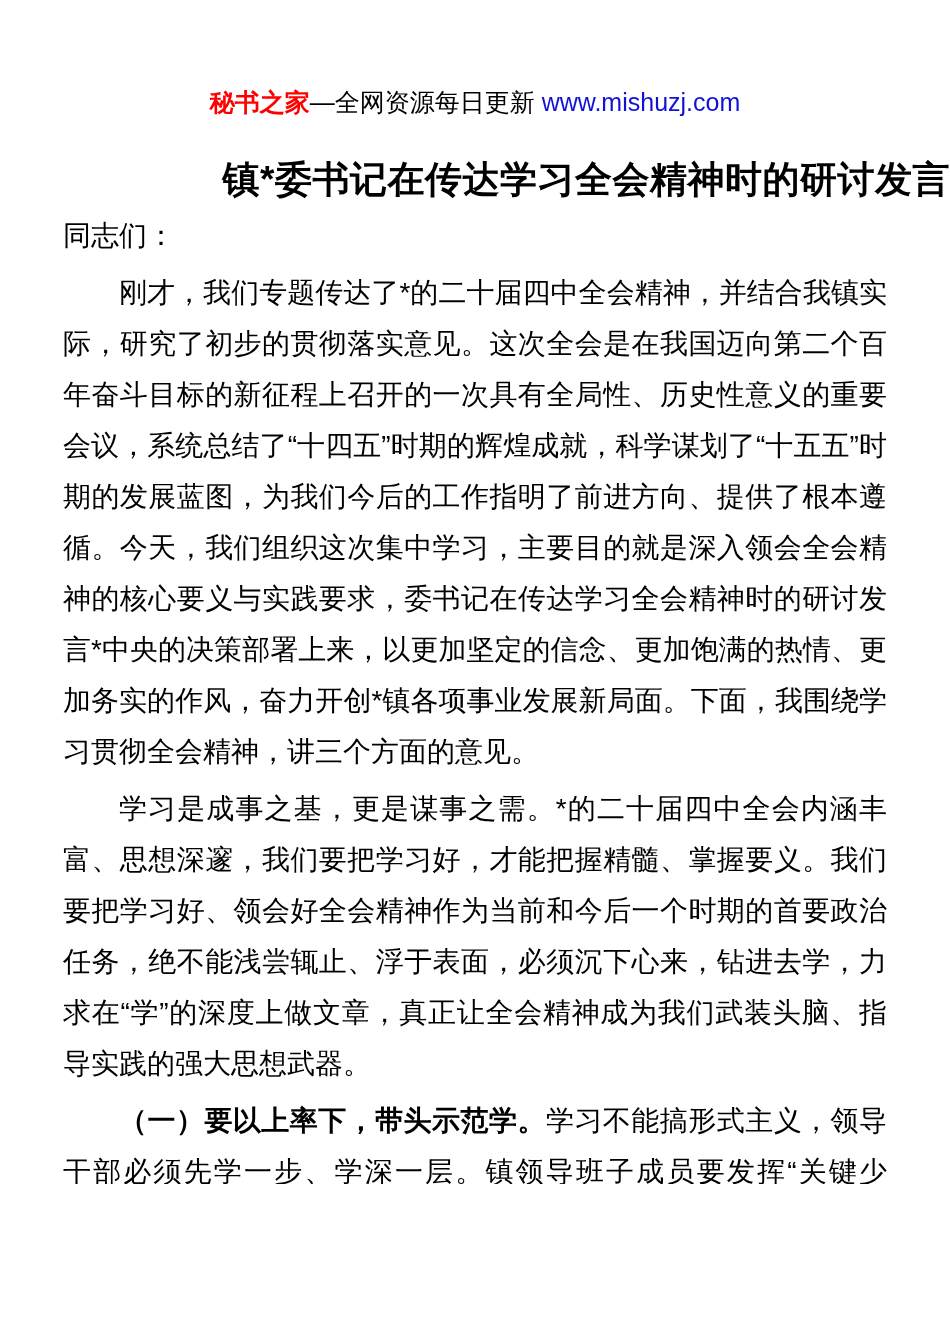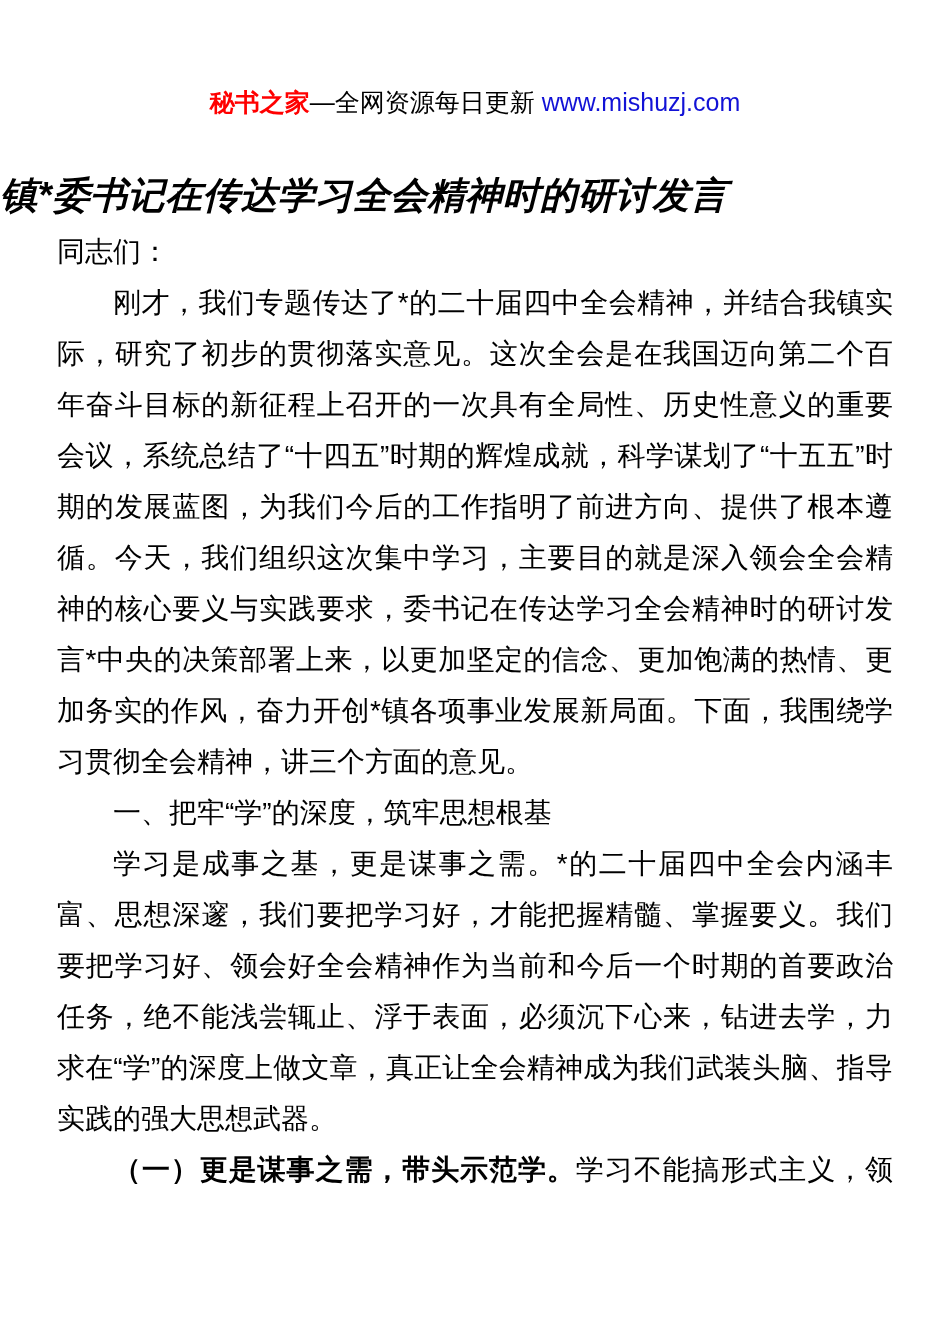--- a/index.html
+++ b/index.html
@@ -20,48 +20,45 @@
     padding-top: 84px;
     text-align: center;
     font-size: 25px;
     line-height: 36px;
     white-space: pre;
   }
   .header-line .brand {
     font-weight: bold;
   }
   .doc-title {
-    margin-top: 16px;
-    text-align: left;
+    text-align: right;
     font-size: 37px;
     line-height: 48px;
     font-weight: bold;
     letter-spacing: 0.5px;
-    font-style: italic;
   }
   .content {
     margin: 6px 57px 0 57px;
     font-size: 28px;
     line-height: 51px;
     text-align: justify;
     text-justify: inter-ideograph;
   }
-  .content p { margin: 0; }
+  .content p { margin: 6px; }
   .content p.indent { text-indent: 2em; }
   .content .lead { font-weight: bold; }
 </style>
 </head>
 <body>
 
 <div class="page">
   <div class="header-line"><span class="brand" style="color: rgb(255, 0, 0);">秘书之家</span><span class="tagline" style="color: rgb(0, 0, 0);">—全网资源每日更新 </span><span class="url" style="color: rgb(18, 18, 214);">www.mishuzj.com</span>
   </div>
 
   <h1 class="doc-title">镇*委书记在传达学习全会精神时的研讨发言</h1>
 
   <div class="content" id="content">
       <p>同志们：</p>
       <p class="indent">刚才，我们专题传达了*的二十届四中全会精神，并结合我镇实际，研究了初步的贯彻落实意见。这次全会是在我国迈向第二个百年奋斗目标的新征程上召开的一次具有全局性、历史性意义的重要会议，系统总结了“十四五”时期的辉煌成就，科学谋划了“十五五”时期的发展蓝图，为我们今后的工作指明了前进方向、提供了根本遵循。今天，我们组织这次集中学习，主要目的就是深入领会全会精神的核心要义与实践要求，委书记在传达学习全会精神时的研讨发言*中央的决策部署上来，以更加坚定的信念、更加饱满的热情、更加务实的作风，奋力开创*镇各项事业发展新局面。下面，我围绕学习贯彻全会精神，讲三个方面的意见。</p>
-      <p class="indent">一、把牢“学”的深度，筑牢思想根基</p>
       <p class="indent">学习是成事之基，更是谋事之需。*的二十届四中全会内涵丰富、思想深邃，我们要把学习好，才能把握精髓、掌握要义。我们要把学习好、领会好全会精神作为当前和今后一个时期的首要政治任务，绝不能浅尝辄止、浮于表面，必须沉下心来，钻进去学，力求在“学”的深度上做文章，真正让全会精神成为我们武装头脑、指导实践的强大思想武器。</p>
-      <p class="indent"><span class="lead">（一）更是谋事之需，带头示范学。</span>学习不能搞形式主义，领导干部必须先学一步、学深一层。镇领导班子成员要发挥“关键少数”的示范引领作用，不能仅仅满足于看报告、读文件，要带头开展专题研讨、参加集中培训，原原本本、逐字逐句地研读全会公报和《建议》原文，深刻领悟其</p>
+      <p class="indent"><span class="lead">（一）要以上率下，带头示范学。</span>学习不能搞形式主义，领导干部必须先学一步、学深一层。镇领导班子成员要发挥“关键少数”的示范引领作用，不能仅仅满足于看报告、读文件，要带头开展专题研讨、参加集中培训，原原本本、逐字逐句地研读全会公报和《建议》原文，深刻领悟其</p>
     </div>
 </div>
 
 </body></html>

